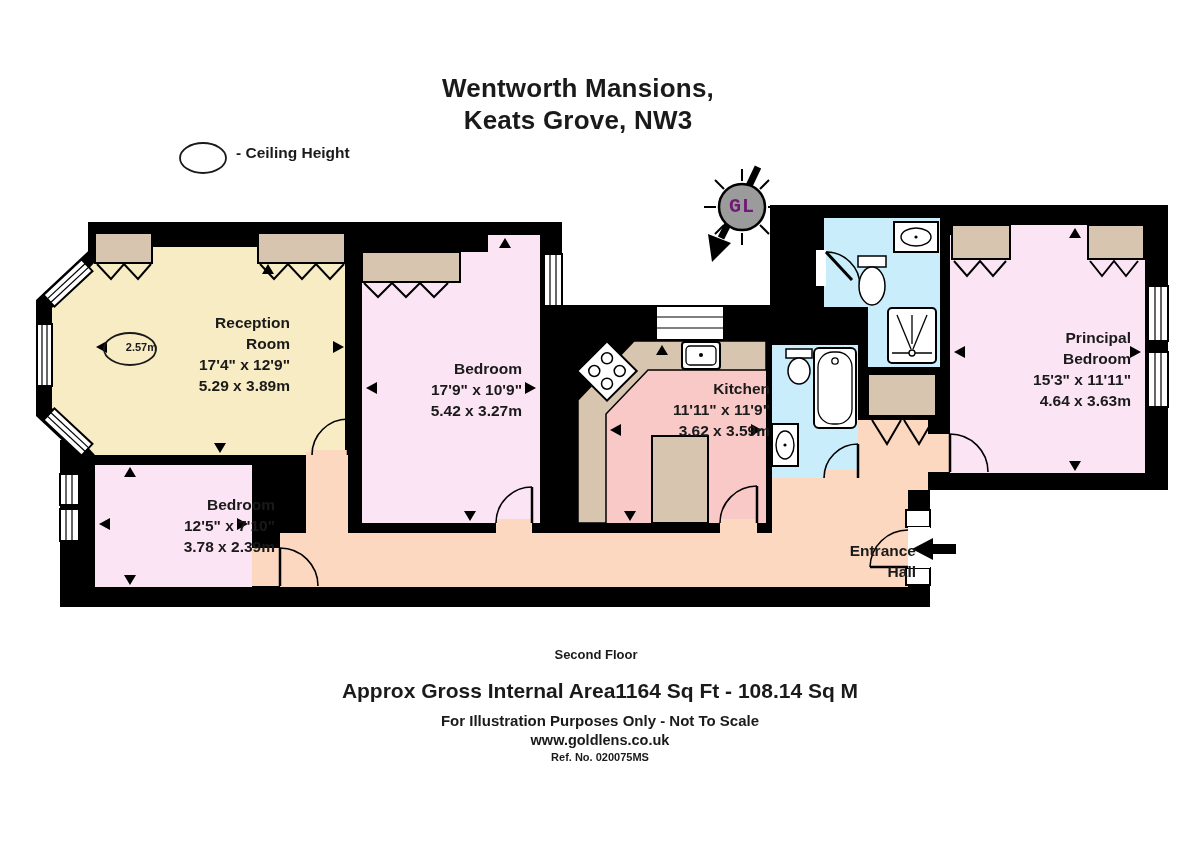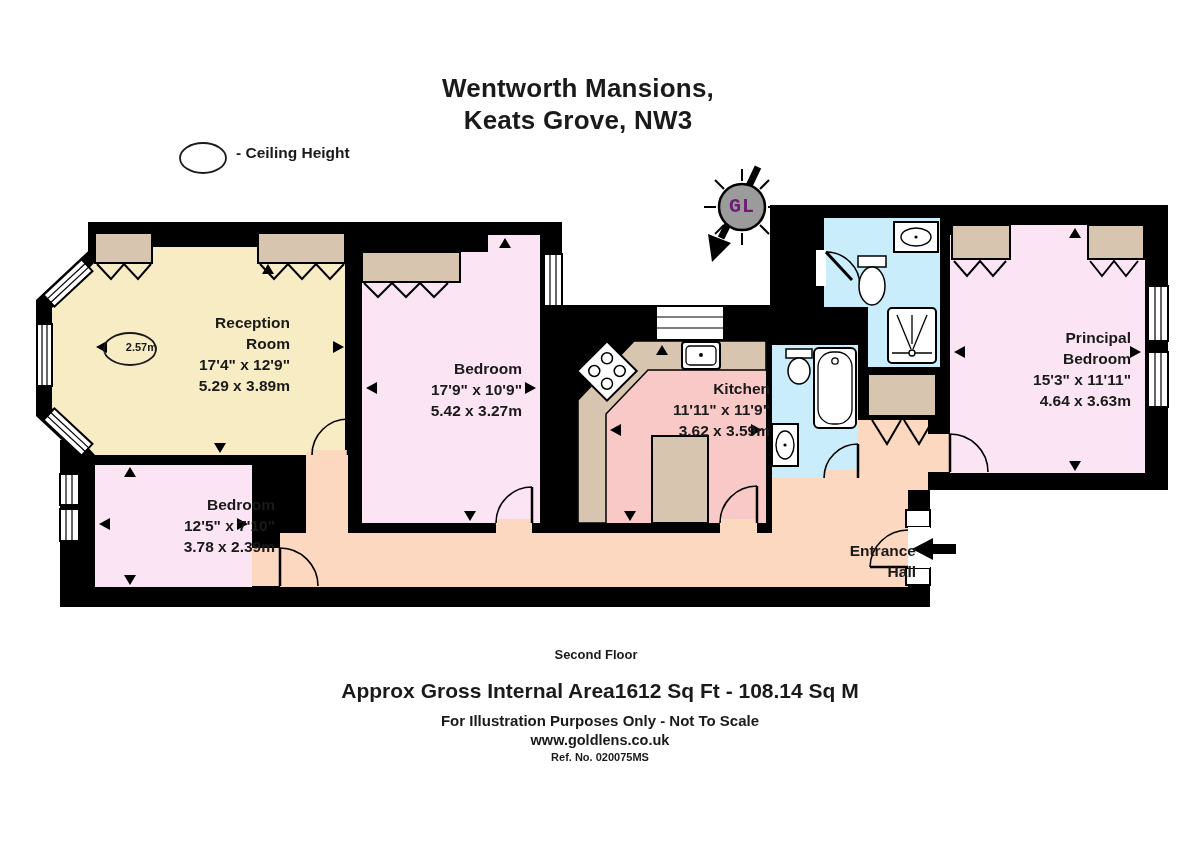--- a/index.html
+++ b/index.html
@@ -322,20 +322,20 @@
 
   <div class="room-label" style="left:776px;top:513px;width:140px;margin-top:27px;">
     <div>Entrance</div>
     <div>Hall</div>
   </div>
 
   <div class="footer">
     <div class="second-floor">Second Floor</div>
     <div class="area-line">
       <span>Approx Gross Internal Area</span>
-      <span>1612 Sq Ft  - 108.14 Sq M</span>
+      <span>1164 Sq Ft  - 108.14 Sq M</span>
     </div>
     <div class="disclaimer">For Illustration Purposes Only - Not To Scale</div>
     <div class="website">www.goldlens.co.uk</div>
     <div class="refno">Ref. No. 020075MS</div>
   </div>
 
 </div>
 
 </body></html>

